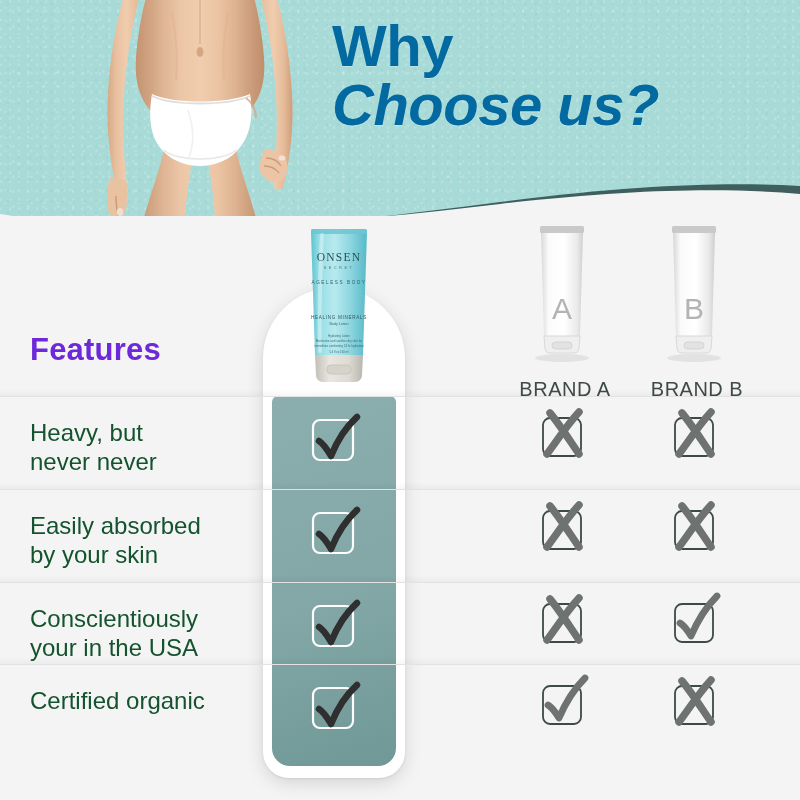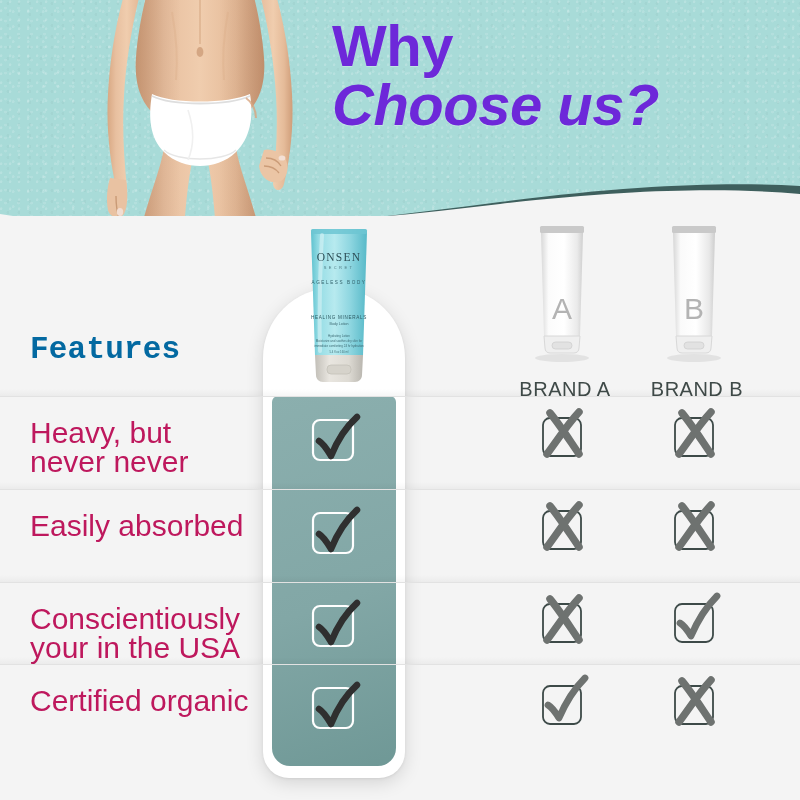--- a/index.html
+++ b/index.html
@@ -39,21 +39,21 @@
       radial-gradient(circle at 88% 78%, rgba(255,255,255,.18) 0 1.2px, transparent 1.6px);
     background-size: 9px 9px, 13px 13px, 11px 11px, 15px 15px;
     opacity: .85;
   }
 
   .headline {
     position: absolute;
     left: 332px;
     top: 16px;
     width: 430px;
-    color: #6d28d9;
+    color: #0369a1;
     font-size: 58px;
     line-height: 1.02;
     font-weight: 700;
     letter-spacing: -0.5px;
     font-family: "Liberation Sans Narrow", "Liberation Sans", sans-serif;
     text-shadow: 0 1px 0 rgba(255,255,255,.25);
   }
   .headline .l1 { display: block; }
   .headline .l2 { display: block; font-style: italic; }
 
@@ -90,22 +90,22 @@
     background: #f4f4f4;
   }
 
   
   .features-title {
     position: absolute;
     left: 30px;
     top: 332px;
     font-size: 31px;
     font-weight: 700;
-    color: #0369a1;
-    font-family: Liberation Mono, monospace;
+    color: #6d28d9;
+    font-family: Liberation Sans, sans-serif;
     letter-spacing: .2px;
   }
 
   
   .row {
     position: absolute;
     left: 0;
     width: 800px;
     height: 93px;
   }
@@ -120,23 +120,23 @@
     content: "";
     position: absolute;
     left: 0; bottom: 1px;
     width: 800px; height: 7px;
     background: linear-gradient(to top, rgba(0,0,0,.035), rgba(0,0,0,0));
   }
   .row-label {
     position: absolute;
     left: 30px;
     width: 230px;
-    font-size: 30px;
+    font-size: 24px;
     line-height: 29px;
-    color: #be185d;
+    color: #14532d;
     font-weight: 400;
   }
 
   
   .highlight-card {
     position: absolute;
     left: 263px;
     top: 288px;
     width: 142px;
     height: 490px;
@@ -429,20 +429,21 @@
         <path d="M13,48 C22,36 33,19 45,6" stroke="#6e7270" stroke-width="7.5" stroke-linecap="round" fill="none"></path>
         <path d="M16,7 C26,19 36,35 45,48" stroke="#6e7270" stroke-width="7.5" stroke-linecap="round" fill="none"></path>
       </svg>
     </div>
   </div>
 
   <div class="row" style="top:489px">
     <div class="row-line"></div>
     <div class="row-label" style="top:22px">
       <div>Easily absorbed</div>
+      <div>by your skin</div>
     </div>
     <div class="mark col-onsen" style="top:14px">
       <svg width="58" height="58" viewBox="0 0 58 58">
         <rect x="8" y="10" width="40" height="40" rx="7" fill="none" stroke="#ffffff" stroke-width="2.2"></rect>
         <path d="M14,31 C19,34 23,41 26,46 C32,31 42,16 52,7" fill="none" stroke="#2f2f2f" stroke-width="6.5" stroke-linecap="round" stroke-linejoin="round"></path>
       </svg>
     </div>
     <div class="mark col-a" style="top:10px">
       <svg width="58" height="58" viewBox="0 0 58 58">
         <rect x="9" y="12" width="38" height="38" rx="7" fill="none" stroke="#3d4a48" stroke-width="1.8"></rect>

